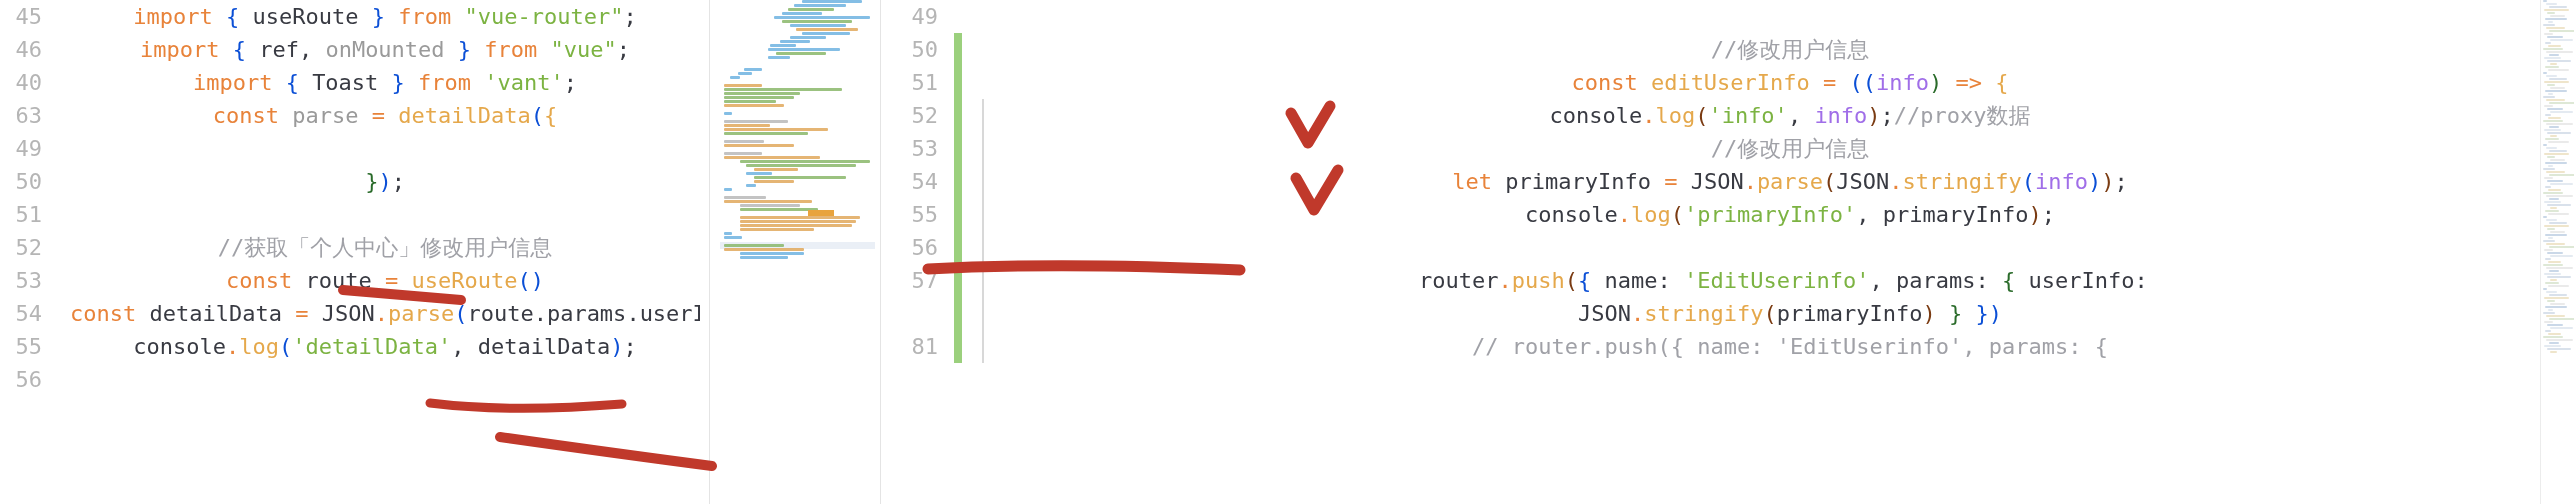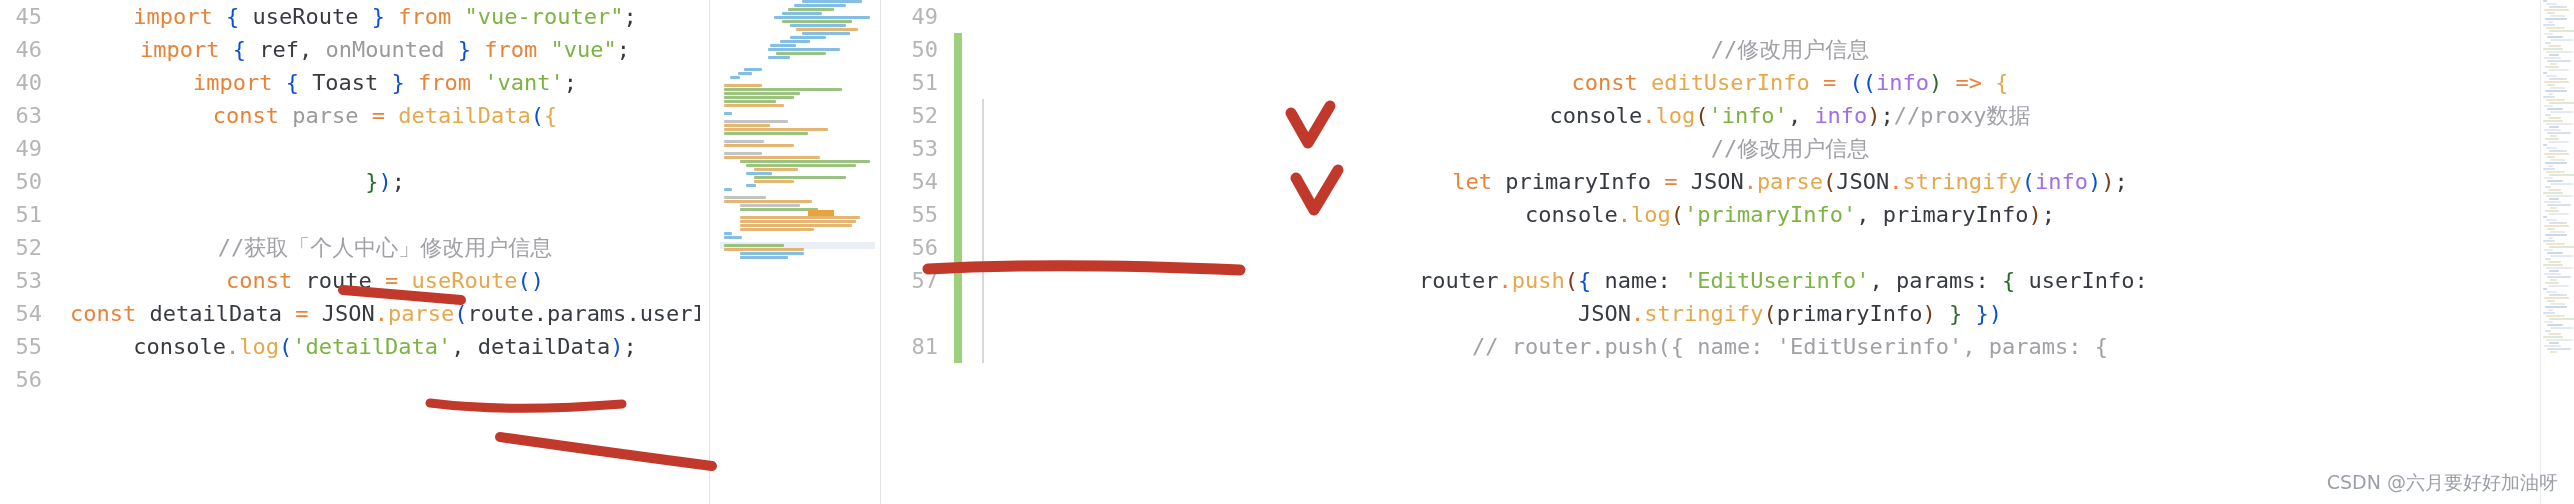--- a/index.html
+++ b/index.html
@@ -379,15 +379,14 @@
     <path d="M 343 288 Q 402 293 461 298" stroke="#c0392b" stroke-width="10" fill="none" stroke-linecap="round" transform="translate(0,2)"></path>
 
     <path d="M 1283 105 L 1300 135 L 1322 98" stroke="#c0392b" stroke-width="11" fill="none" stroke-linecap="round" stroke-linejoin="round" transform="translate(8,8)"></path>
 
     <path d="M 1288 170 L 1306 202 L 1330 162" stroke="#c0392b" stroke-width="11" fill="none" stroke-linecap="round" stroke-linejoin="round" transform="translate(8,8)"></path>
 
     <path d="M 1495 459 Q 1620 450 1740 459" stroke="#c0392b" stroke-width="11" fill="none" stroke-linecap="round" stroke-linejoin="round" transform="translate(-500,-190)" opacity="0"></path>
     <path d="M 928 269 Q 1060 262 1240 270" stroke="#c0392b" stroke-width="11" fill="none" stroke-linecap="round" stroke-linejoin="round"></path>
   </svg>
 
-  <div class="watermark">CSDN @六月要好好加油呀</div>
 
 </div>
 
 </body></html>

